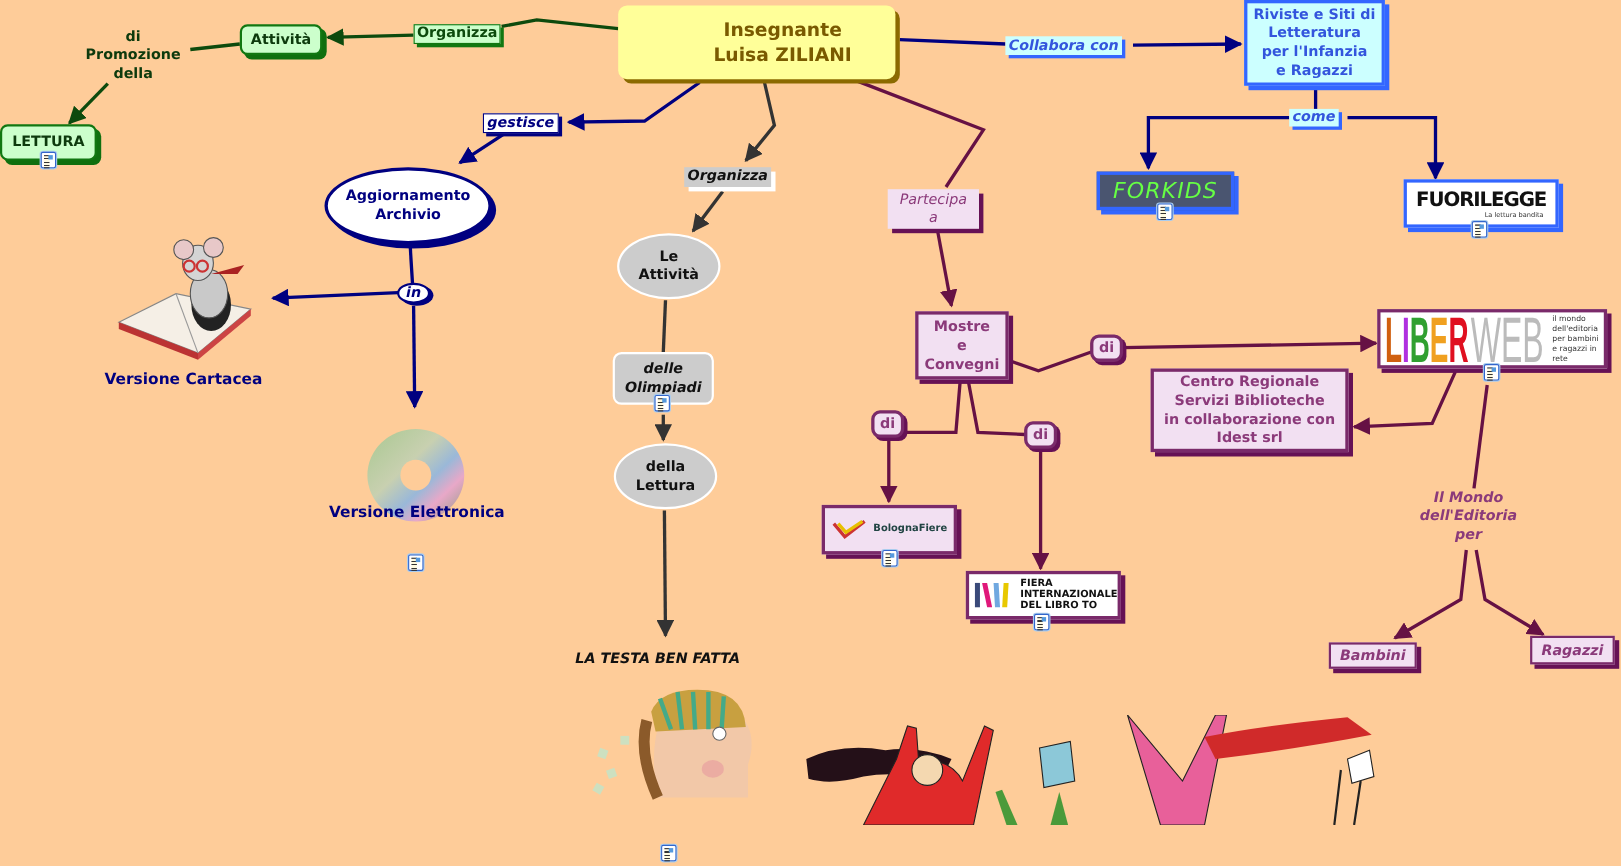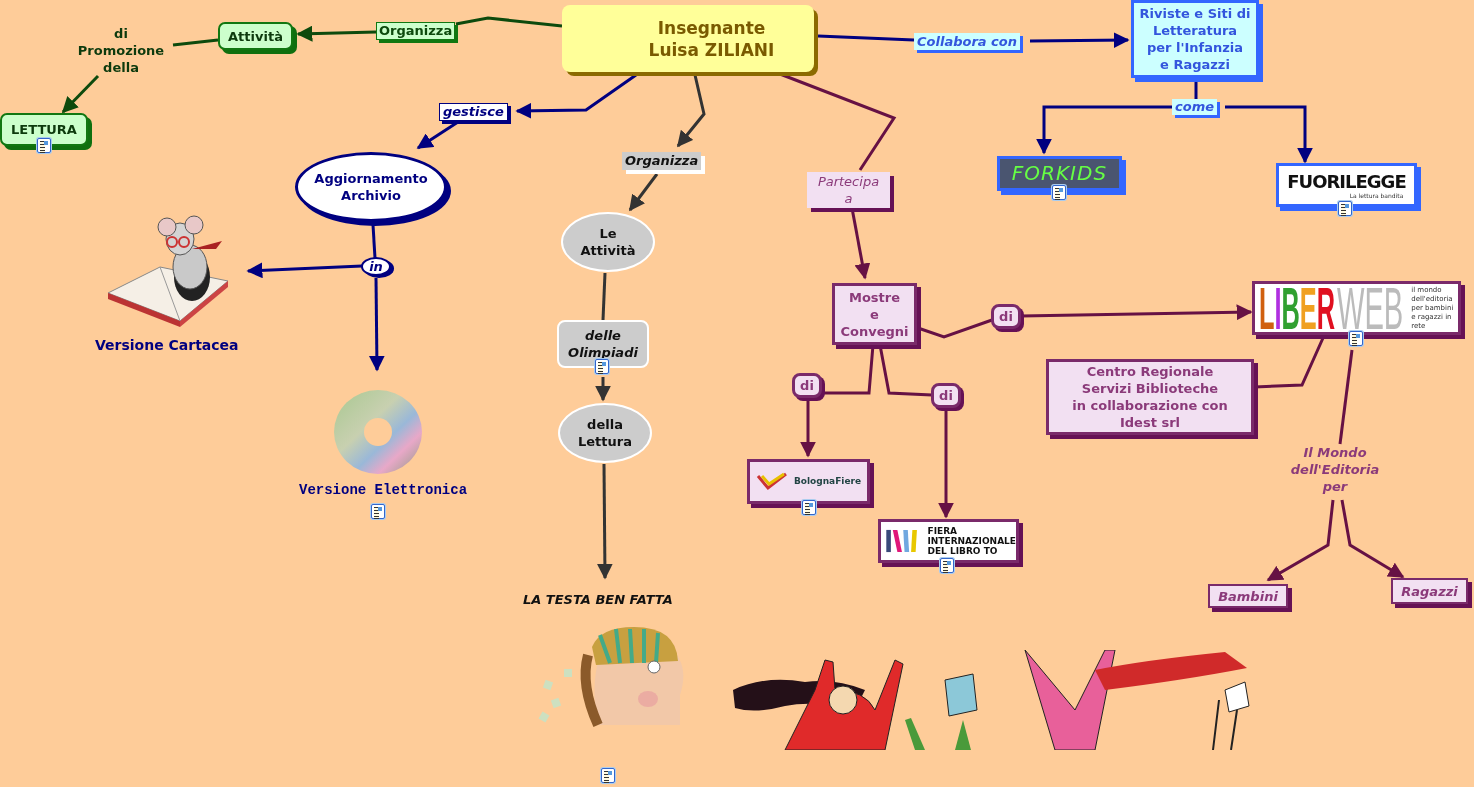--- a/index.html
+++ b/index.html
@@ -133,21 +133,21 @@
         <stop offset="0.4" stop-color="#C8D0B0"></stop>
         <stop offset="0.6" stop-color="#9AB8D8"></stop>
         <stop offset="0.75" stop-color="#E8A8C8"></stop>
         <stop offset="1" stop-color="#8A9A80"></stop>
       </linearGradient>
     </defs>
     <ellipse cx="48" cy="47" rx="44" ry="42" fill="url(#cdg)"></ellipse>
     <ellipse cx="48" cy="47" rx="14" ry="14" fill="#FECC99"></ellipse>
   </svg>
 </div>
-<div class="abs blue-text" style="left:299px;top:482px;font-family:Liberation Mono, monospace;">Versione Elettronica</div>
+<div class="abs blue-text" style="left:299px;top:458px;">Versione Elettronica</div>
 <div class="abs res-icon" style="left:371px;top:504px;"></div>
 
 <div class="abs gray-label" style="left:622px;top:152px;height:18px;line-height:18px;">Organizza</div>
 <div class="abs node gray-ellipse" style="left:561px;top:212px;width:94px;height:60px;">Le
 Attività</div>
 <div class="abs node gray-box" style="left:557px;top:320px;width:92px;height:48px;">delle
 Olimpiadi</div>
 <div class="abs res-icon" style="left:595px;top:359px;"></div>
 <div class="abs node gray-ellipse" style="left:558px;top:403px;width:94px;height:60px;">della
 Lettura</div>
@@ -221,21 +221,21 @@
   <svg width="150" height="48" viewBox="0 0 150 48">
     <text x="0" y="46" font-family="Liberation Sans, sans-serif" font-size="60" font-weight="bold" textLength="78" lengthAdjust="spacingAndGlyphs">
       <tspan fill="#D06010">L</tspan><tspan fill="#B030E0">I</tspan><tspan fill="#30A030">B</tspan><tspan fill="#F0A020">E</tspan><tspan fill="#E01020">R</tspan>
     </text>
     <text x="80" y="46" font-family="Liberation Sans, sans-serif" font-size="60" fill="#BBBBBB" textLength="68" lengthAdjust="spacingAndGlyphs">WEB</text>
   </svg>
   <span style="font-size:7px;color:#333;line-height:9px;width:48px;">il mondo dell'editoria per bambini e ragazzi in rete</span>
 </div>
 <div class="abs res-icon" style="left:1349px;top:331px;"></div>
 
-<div class="abs node plum-box" style="left:1046px;top:359px;width:208px;height:76px;">Centro Regionale
+<div class="abs node plum-box" style="left:1046px;top:335px;width:180px;height:76px;">Centro Regionale
 Servizi Biblioteche
 in collaborazione con
 Idest srl</div>
 <div class="abs plum-text" style="left:1280px;top:444px;width:110px;">Il Mondo
 dell'Editoria
 per</div>
 <div class="abs node plum-box" style="left:1208px;top:584px;width:80px;height:24px;font-style:italic;border-width:2px;">Bambini</div>
 <div class="abs node plum-box" style="left:1391px;top:578px;width:77px;height:26px;font-style:italic;border-width:2px;">Ragazzi</div>
 
 <div class="abs cyan-label" style="left:914px;top:33px;height:17px;line-height:17px;">Collabora con</div>

